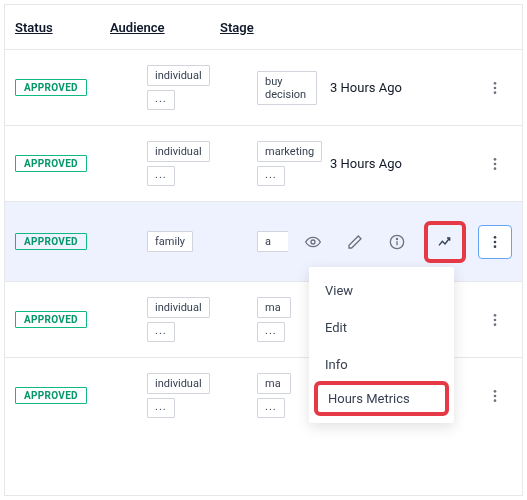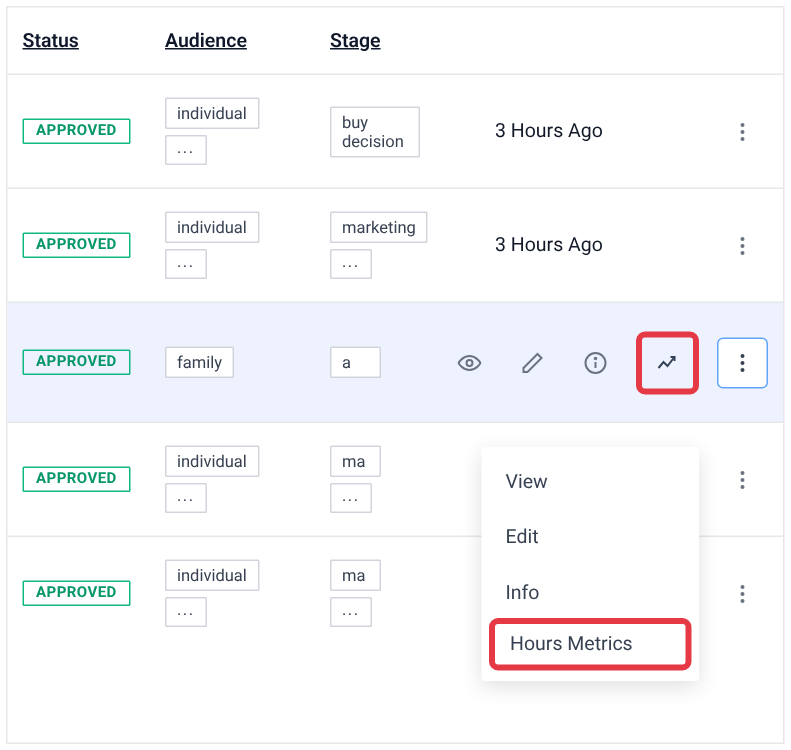--- a/index.html
+++ b/index.html
@@ -56,20 +56,21 @@
   }
   .tags { display: flex; flex-direction: column; gap: 4px; align-items: flex-start; }
   .tag {
     display: inline-block;
     border: 1px solid #d1d5db;
     color: #374151;
     font-size: 11px;
     padding: 3px 7px;
     background: #fff;
     border-radius: 1px;
+    margin-left: 37px;
   }
   .tag.more { letter-spacing: 1px; line-height: 8px; padding: 4px 7px 6px 7px; }
   .tag.clipped {
     width: 34px;
     overflow: hidden;
     white-space: nowrap;
     text-overflow: clip;
   }
   .modified { color: #111827; font-size: 13px; font-weight: 400; }
   .actions {
@@ -108,29 +109,28 @@
     border: 1px solid #60a5fa;
     border-radius: 4px;
     width: 34px; height: 34px;
     display:flex;align-items:center;justify-content:center;
     background:#fff;
     color:#374151;
   }
   
   .menu {
     position: absolute;
-    right: 56px;
+    right: 68px;
     top: 262px;
     width: 145px;
     background: #fff;
     box-shadow: 0 4px 14px rgba(0,0,0,0.12);
     border-radius: 2px;
     z-index: 10;
     padding: 5px 0;
-    margin-top: 31px;
   }
   .menu-item {
     padding: 11px 16px;
     font-size: 13px;
     color: #374151;
     cursor: pointer;
   }
   .menu-item.highlight {
     border: 4px solid #e63946;
     border-radius: 6px;

